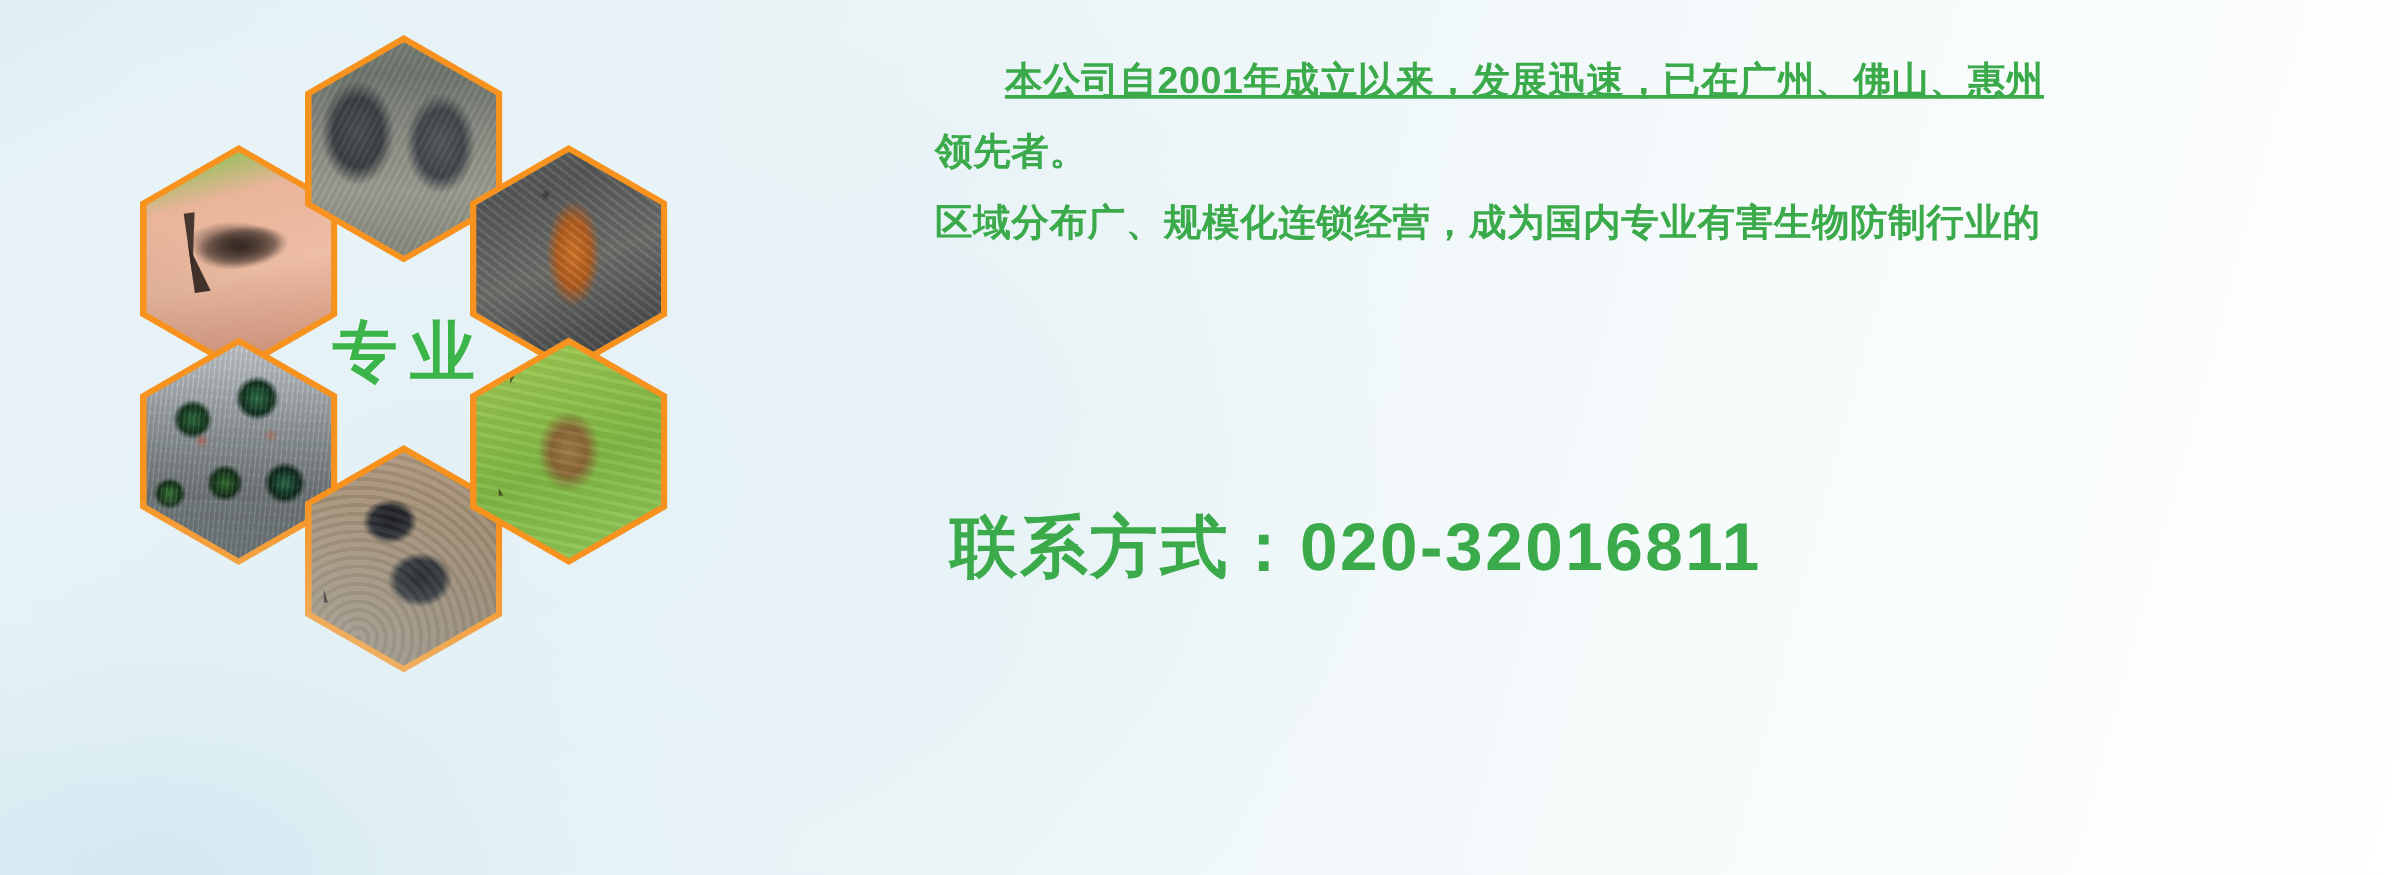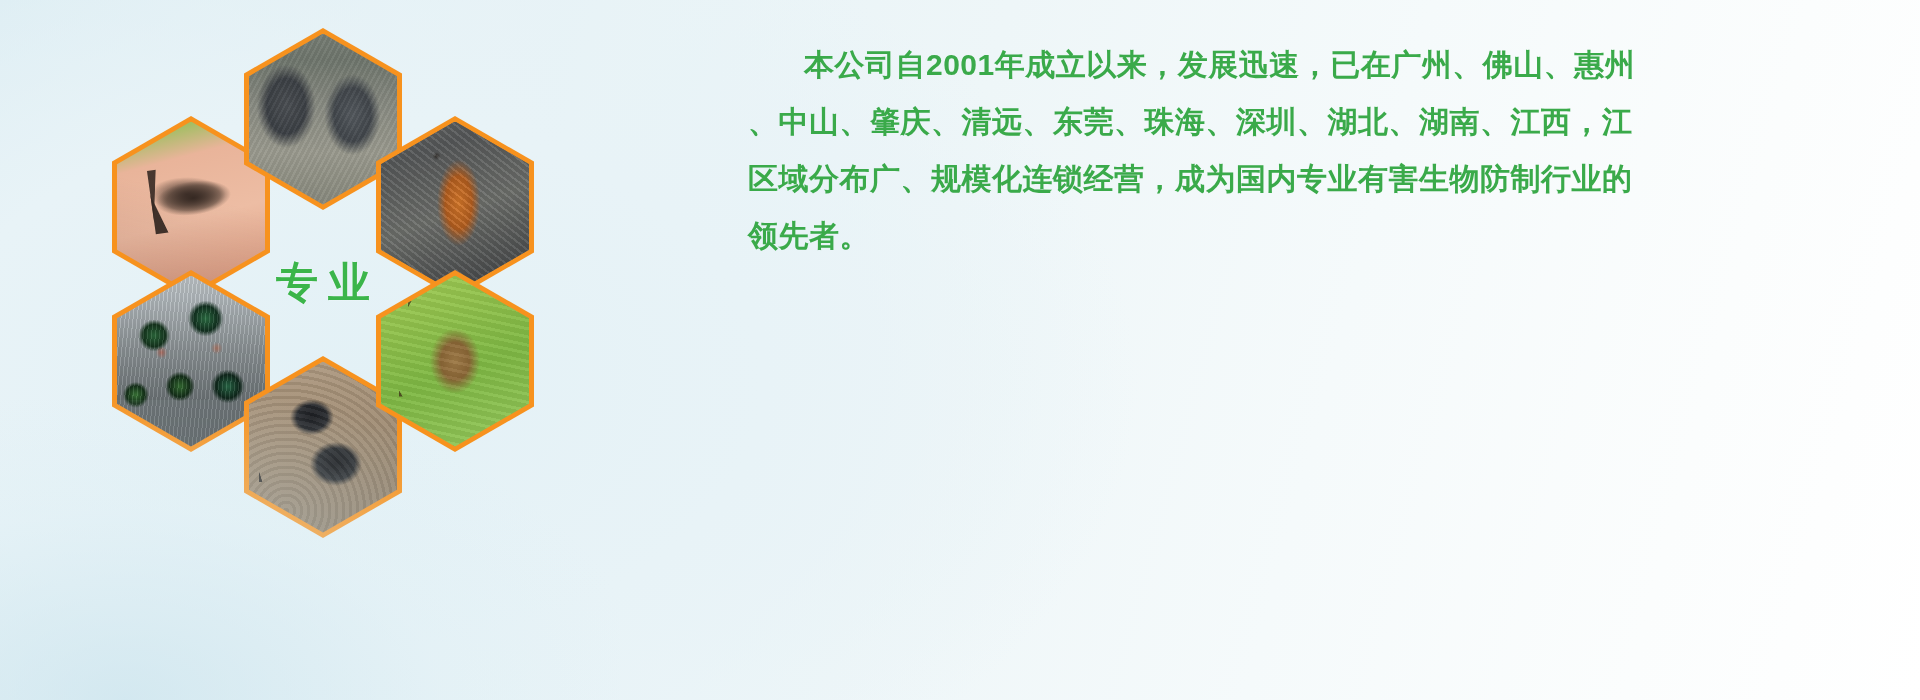--- a/index.html
+++ b/index.html
@@ -82,21 +82,21 @@
     display: flex;
     flex-direction: column;
     align-items: center;
     justify-content: center;
     gap: 6px;
     pointer-events: none;
   }
   .hex-label span {
     display: block;
     color: #3bb54a;
-    font-size: 42px;
+    font-size: 52px;
     font-weight: bold;
     letter-spacing: 10px;
     text-indent: 10px;
     line-height: 1.18;
     text-shadow: 0 0 2px rgba(255,255,255,0.6);
   }
 
   
   .tex-mosquito {
     background:
@@ -205,21 +205,21 @@
   }
   .copy p {
     margin: 0;
     color: #3aaa4a;
     font-size: 30px;
     line-height: 57px;
     font-weight: bold;
     letter-spacing: 0.5px;
     white-space: nowrap;
   }
-  .copy p.indent { text-indent: 56px; }
+  .copy p.indent { text-indent: 56px; text-decoration: underline; }
 
   .contact {
     position: absolute;
     left: 760px;
     top: 400px;
     width: 1000px;
   }
   .contact .line {
     color: #3aaa4a;
     font-size: 54px;
@@ -273,21 +273,21 @@
         </div>
     </div>
 
     <div class="hex-label">
       <span>专业</span>
     </div>
   </div>
 
   <div class="copy">
     <p class="indent">本公司自2001年成立以来，发展迅速，已在广州、佛山、惠州</p>
-    <p>、中山、肇庆、清远、东莞、珠海、深圳、湖北、湖南、江西，江</p>
+    <p>领先者。</p>
     <p>区域分布广、规模化连锁经营，成为国内专业有害生物防制行业的</p>
-    <p>领先者。</p>
   </div>
 
   <div class="contact">
+    <div class="line">联系方式：020-32016811</div>
   </div>
 
 </div>
 
 </body></html>

